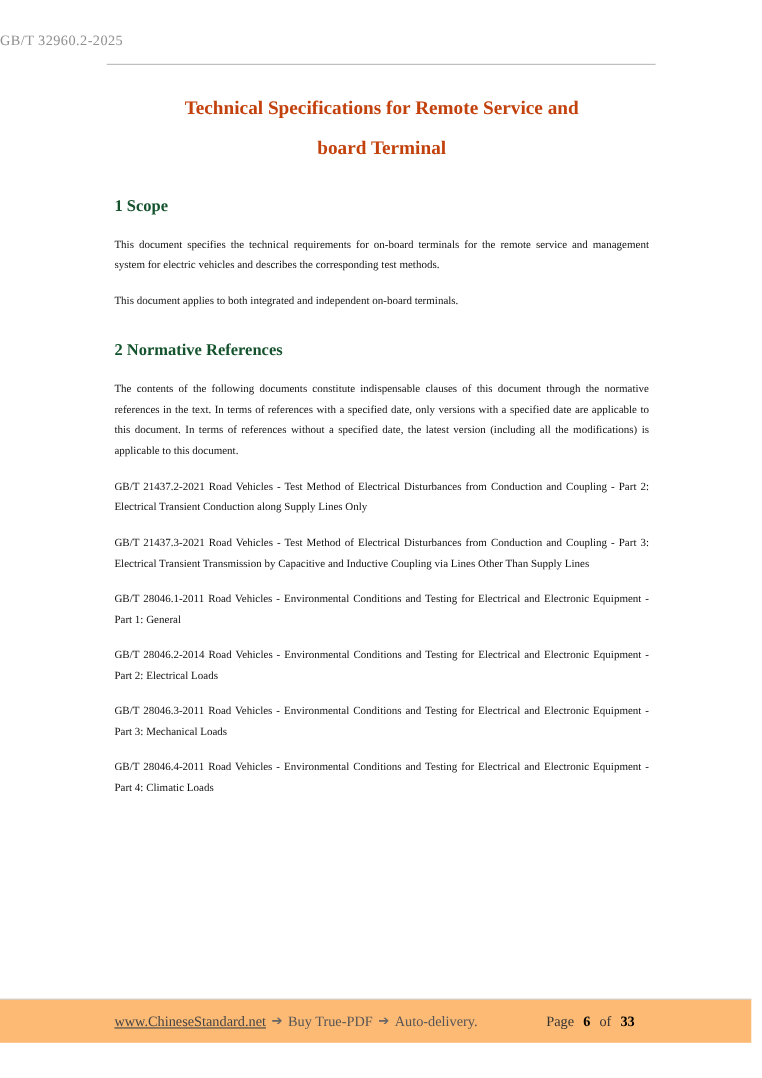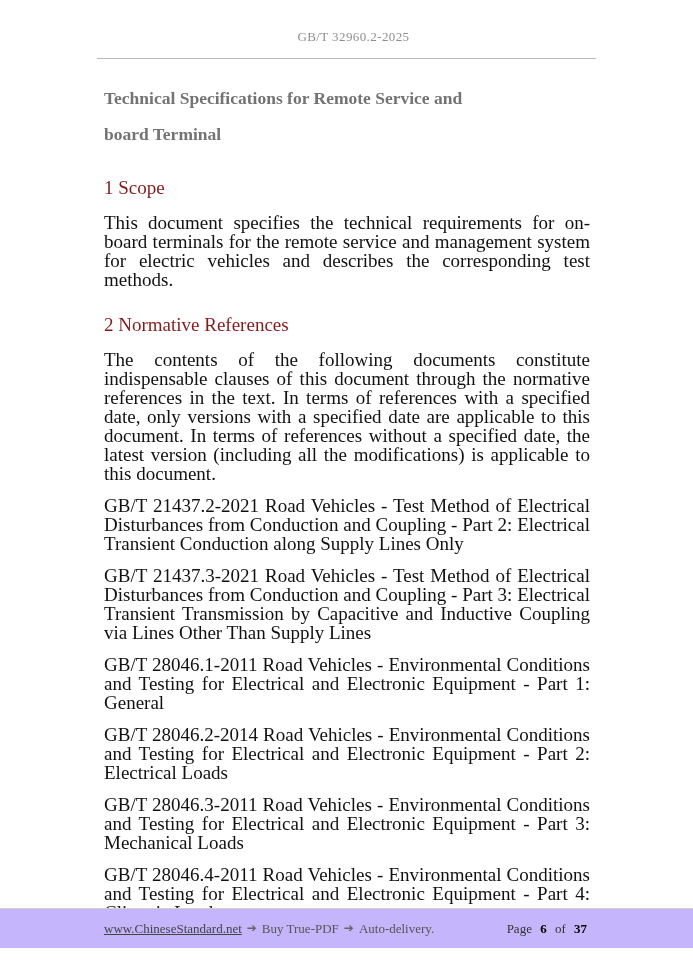--- a/index.html
+++ b/index.html
@@ -8,66 +8,65 @@
     width: 693px;
     height: 980px;
     background: #ffffff;
     position: relative;
     overflow: hidden;
     font-family: "Liberation Serif", serif;
     color: #111111;
   }
   .page-header {
     padding-top: 29px;
-    text-align: center;
-    padding-left: 14px;
+    text-align: left;
   }
   .doc-number {
     font-size: 13px;
     color: #8e8e8e;
     letter-spacing: 0.4px;
   }
   .header-rule {
     border-bottom: 1px solid #b9b9b9;
     margin: 13px 97px 0 97px;
   }
   .content {
     padding: 0 103px 0 104px;
   }
   .doc-title {
     margin-top: 21px;
-    text-align: left;
+    text-align: center;
     font-size: 17.5px;
     font-weight: bold;
     line-height: 36px;
-    color: #737373;
+    color: #c2410c;
   }
   .doc-title span { display: block; }
   .section-heading {
     margin-top: 24px;
-    font-size: 19px;
-    font-weight: normal;
+    font-size: 15px;
+    font-weight: bold;
     line-height: 24px;
-    color: #7f1d1d;
+    color: #14532d;
   }
   .section-heading.second { }
   .para {
     margin-top: 13px;
-    font-size: 19px;
+    font-size: 10px;
     line-height: 19px;
     text-align: justify;
     color: #111111;
   }
   .page-footer {
     position: absolute;
     left: 0;
-    right: 0;
+    right: 10px;
     top: 908px;
     height: 40px;
-    background: #c4b5fd;
+    background: #fdba74;
     border-top: 1px solid #cfcfcf;
     display: flex;
     align-items: center;
     justify-content: space-between;
     padding: 0 103px 0 104px;
     font-size: 13px;
     color: #555555;
   }
   .footer-left { display: flex; align-items: center; }
   .footer-left > * { margin-right: 5px; }
@@ -93,20 +92,21 @@
 
   <div class="content">
 
     <h1 class="doc-title">
       <span>Technical Specifications for Remote Service and</span>
       <span>board Terminal</span>
     </h1>
 
     <h2 class="section-heading">1 Scope</h2>
     <p class="para">This document specifies the technical requirements for on-board terminals for the remote service and management system for electric vehicles and describes the corresponding test methods.</p>
+    <p class="para">This document applies to both integrated and independent on-board terminals.</p>
 
     <h2 class="section-heading second">2 Normative References</h2>
     <p class="para">The contents of the following documents constitute indispensable clauses of this document through the normative references in the text. In terms of references with a specified date, only versions with a specified date are applicable to this document. In terms of references without a specified date, the latest version (including all the modifications) is applicable to this document.</p>
     <p class="para">GB/T 21437.2-2021 Road Vehicles - Test Method of Electrical Disturbances from Conduction and Coupling - Part 2: Electrical Transient Conduction along Supply Lines Only</p>
     <p class="para">GB/T 21437.3-2021 Road Vehicles - Test Method of Electrical Disturbances from Conduction and Coupling - Part 3: Electrical Transient Transmission by Capacitive and Inductive Coupling via Lines Other Than Supply Lines</p>
     <p class="para">GB/T 28046.1-2011 Road Vehicles - Environmental Conditions and Testing for Electrical and Electronic Equipment - Part 1: General</p>
     <p class="para">GB/T 28046.2-2014 Road Vehicles - Environmental Conditions and Testing for Electrical and Electronic Equipment - Part 2: Electrical Loads</p>
     <p class="para">GB/T 28046.3-2011 Road Vehicles - Environmental Conditions and Testing for Electrical and Electronic Equipment - Part 3: Mechanical Loads</p>
     <p class="para">GB/T 28046.4-2011 Road Vehicles - Environmental Conditions and Testing for Electrical and Electronic Equipment - Part 4: Climatic Loads</p>
 
@@ -117,17 +117,17 @@
       <span class="footer-link">www.ChineseStandard.net</span>
       <span class="arrow-glyph">➔</span>
       <span>Buy True-PDF</span>
       <span class="arrow-glyph">➔</span>
       <span>Auto-delivery.</span>
     </div>
     <div class="footer-right">
       <span class="word">Page</span>
       <span class="num">6</span>
       <span class="word">of</span>
-      <span class="num">37</span>
+      <span class="num">33</span>
     </div>
   </div>
 
 </div>
 
 </body></html>

